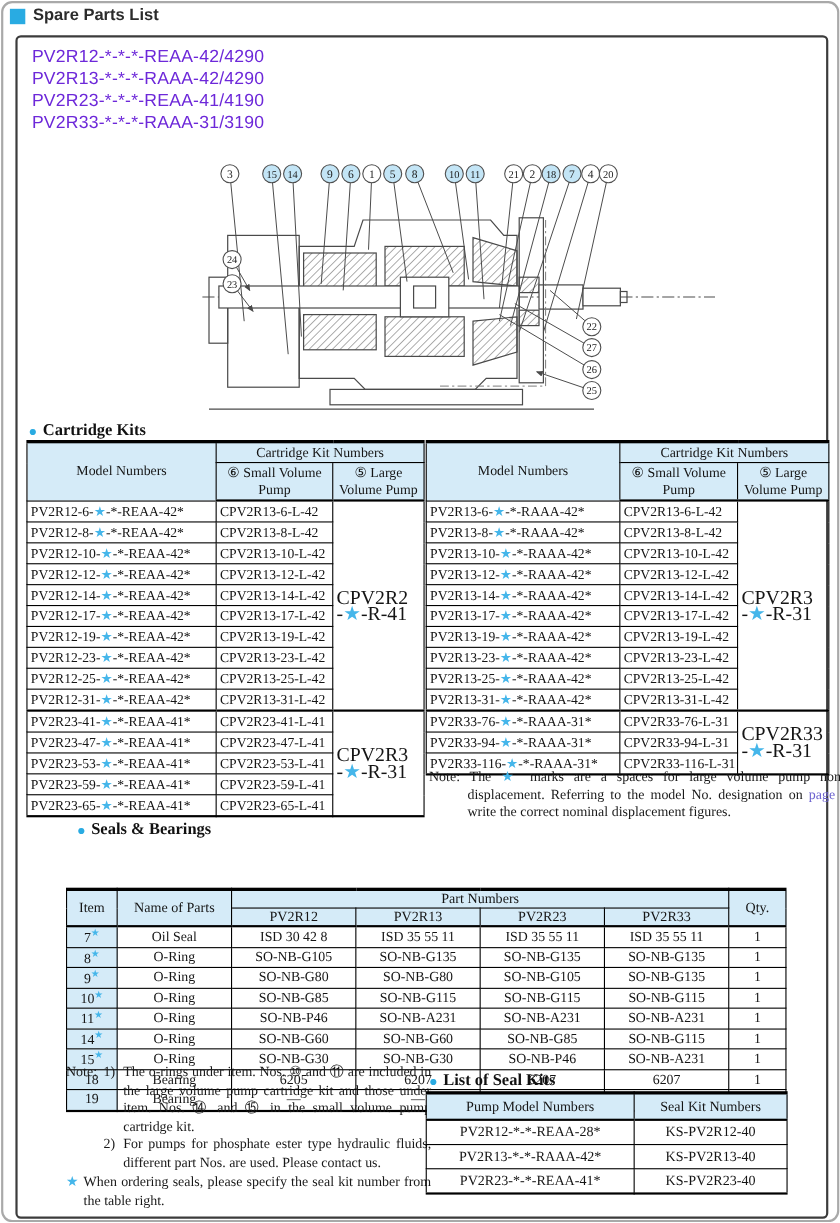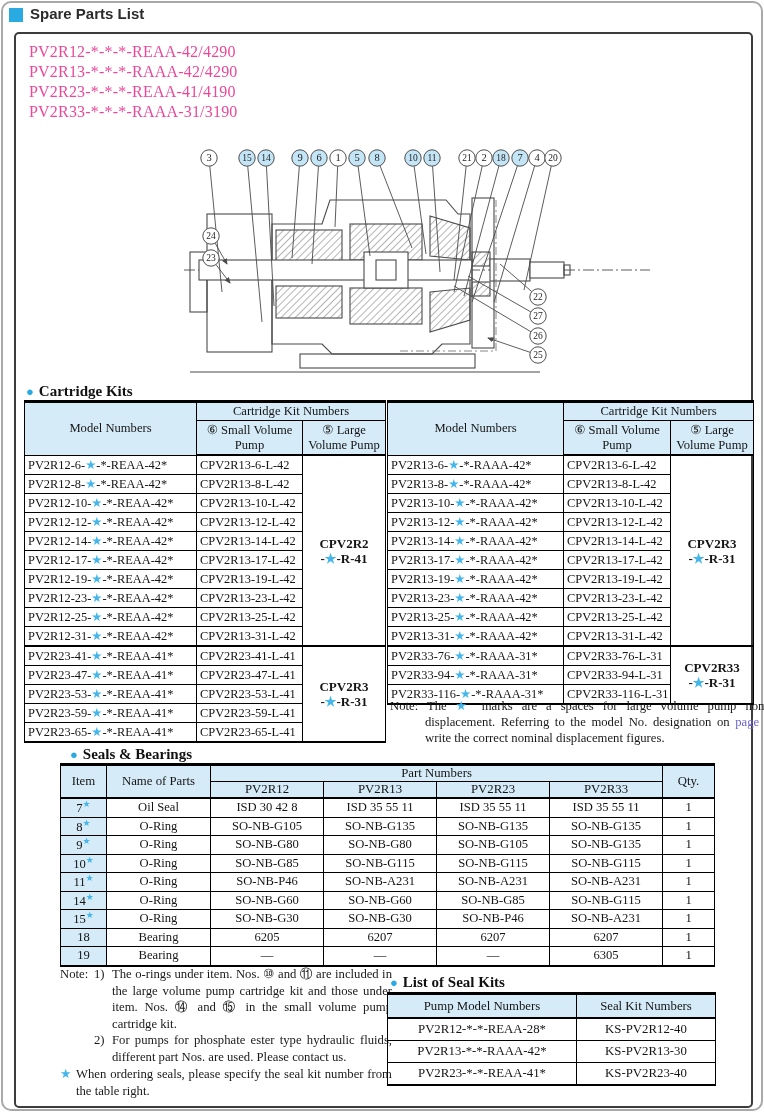--- a/index.html
+++ b/index.html
@@ -2,34 +2,34 @@
 <html><head>
 <meta charset="utf-8">
 <style>
   html,body{margin:0;padding:0;background:#fff;}
   .page{position:relative;width:764px;height:1112px;background:#fff;font-family:"Liberation Serif",serif;color:#151515;overflow:hidden;}
   .outer-frame{position:absolute;inset:1px;border:2px solid #a9a9a9;border-radius:10px;pointer-events:none;}
   .title-row{position:absolute;left:9px;top:5px;display:flex;align-items:flex-end;gap:7px;}
   .title-square{width:14px;height:14px;background:#29abe2;display:inline-block;}
   .page-title{font-family:"Liberation Sans",sans-serif;font-weight:bold;font-size:15px;color:#2b2b2b;}
   .content-box{position:absolute;left:14px;top:32px;width:735px;height:1072px;border:2px solid #3c3c3c;border-radius:5px;background:#fff;}
-  .model-list{position:absolute;left:13px;top:8px;font-family:Liberation Serif, serif;font-size:16px;line-height:20px;color:#ec4899;letter-spacing:.2px;}
+  .model-list{position:absolute;left:13px;top:8px;font-family:Liberation Sans, sans-serif;font-size:16px;line-height:20px;color:#6d28d9;letter-spacing:.2px;}
   .sec-heading{position:absolute;display:flex;align-items:center;gap:5px;font-weight:bold;font-size:15px;color:#111;}
   .sec-heading .dot{color:#29abe2;font-size:13px;line-height:1;}
   .star{color:#45b6ea;}
   
   table{border-collapse:collapse;}
   .ct{position:absolute;border:1.6px solid #000;border-top-width:3px;border-bottom-width:2.5px;font-size:12.4px;table-layout:fixed;}
   .ct th{background:#d5ebf8;font-weight:normal;border:1px solid #000;font-size:12.6px;padding:1px 2px;}
   .ct thead tr:last-child th{border-bottom:2.5px solid #000;}
   .ct td{border:1px solid #000;height:18px;padding:0 3px;white-space:nowrap;overflow:hidden;}
-  .ct td.large-cell{text-align:center;white-space:normal;font-size:13px;line-height:15px;font-weight:bold;}
+  .ct td.large-cell{white-space:normal;font-size:18px;line-height:15px;}
   .ct tr.group-start td{border-top:2.2px solid #000;}
   
-  .st{position:absolute;border:1.6px solid #000;border-top-width:3px;border-bottom-width:2.5px;font-size:12.6px;table-layout:fixed;}
+  .st{position:absolute;border:1.6px solid #000;border-top-width:3px;border-bottom-width:2.5px;font-size:12.6px;table-layout:fixed;margin-top:44px;}
   .st th{background:#d5ebf8;font-weight:normal;border:1px solid #000;padding:0 2px;font-size:12.8px;}
   .st thead tr:last-child th{border-bottom:2.5px solid #000;}
   .st thead tr:first-child th[rowspan]{border-bottom:2.5px solid #000;}
   .st td{border:1px solid #000;height:17.5px;text-align:center;padding:0 2px;white-space:nowrap;}
   .st td.item{background:#d5ebf8;}
   .st td.item .star{font-size:9px;vertical-align:super;}
   
   .kt{position:absolute;border:1.6px solid #000;border-top-width:3px;border-bottom-width:2.5px;font-size:12.8px;table-layout:fixed;}
   .kt th{background:#d5ebf8;font-weight:normal;border:1px solid #000;height:20px;border-bottom:2.5px solid #000;}
   .kt td{border:1px solid #000;height:19px;text-align:center;white-space:nowrap;}
@@ -489,21 +489,21 @@
           <th>Seal Kit Numbers</th>
         </tr>
       </thead>
       <tbody id="kt-body">
           <tr>
             <td>PV2R12-*-*-REAA-28*</td>
             <td>KS-PV2R12-40</td>
           </tr>
           <tr>
             <td>PV2R13-*-*-RAAA-42*</td>
-            <td>KS-PV2R13-30</td>
+            <td>KS-PV2R13-40</td>
           </tr>
           <tr>
             <td>PV2R23-*-*-REAA-41*</td>
             <td>KS-PV2R23-40</td>
           </tr>
         </tbody>
     </table>
 
   </div>
 </div>

